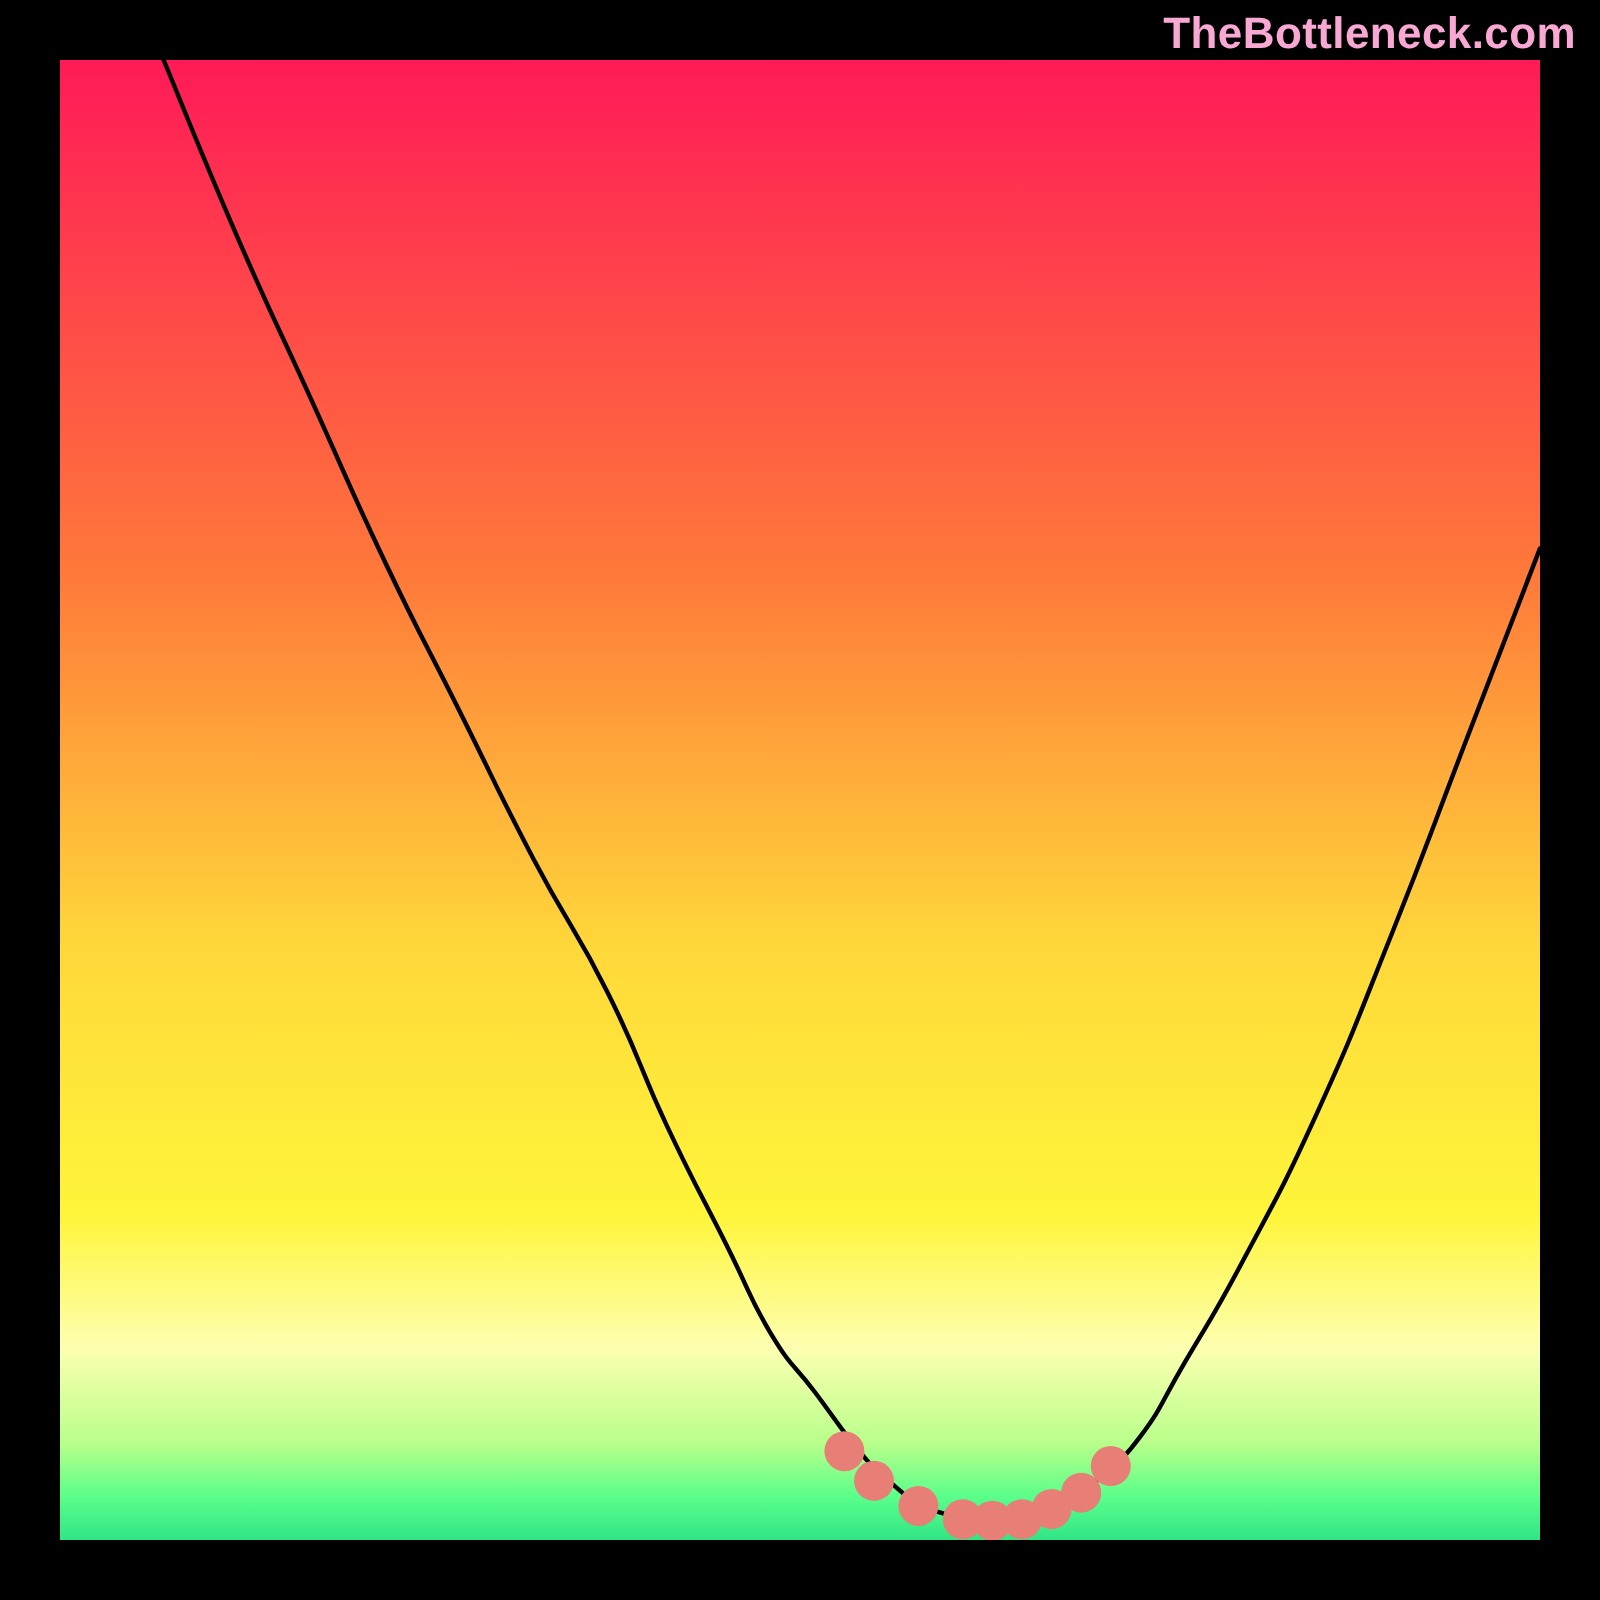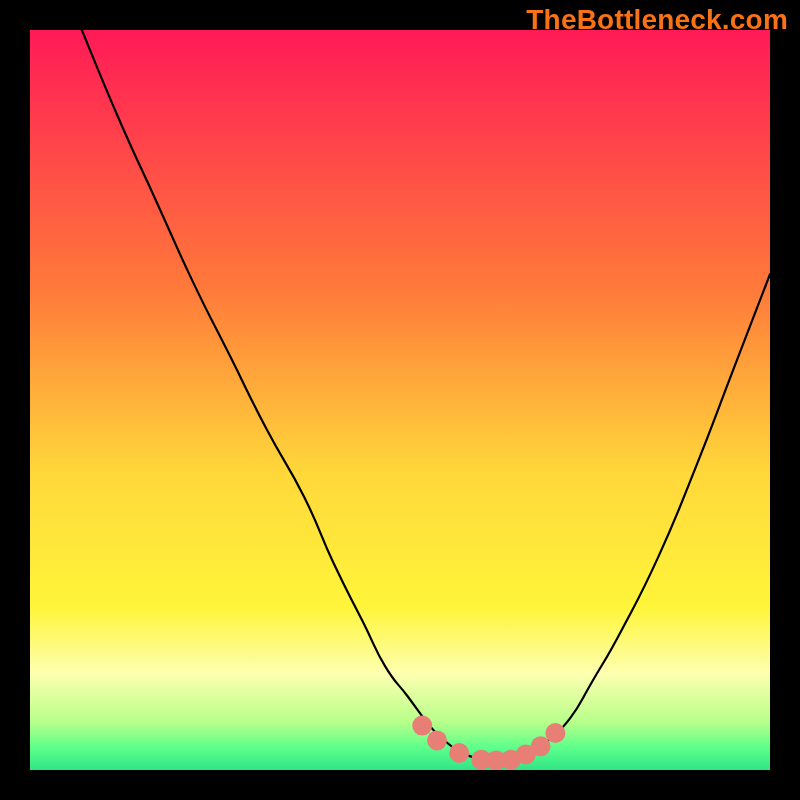--- a/index.html
+++ b/index.html
@@ -8,23 +8,23 @@
     width: 800px;
     height: 800px;
     position: relative;
     background: #000;
   }
   .watermark {
     position: absolute;
     top: 4px;
     right: 12px;
     font-family: Arial, Helvetica, sans-serif;
-    font-size: 28px;
+    font-size: 22px;
     font-weight: 600;
-    color: #f97316;
+    color: #f9a8d4;
     letter-spacing: 0.2px;
   }
   .plot-area {
     position: absolute;
     left: 30px;
     top: 30px;
     width: 740px;
     height: 740px;
   }
   .plot-area svg {

